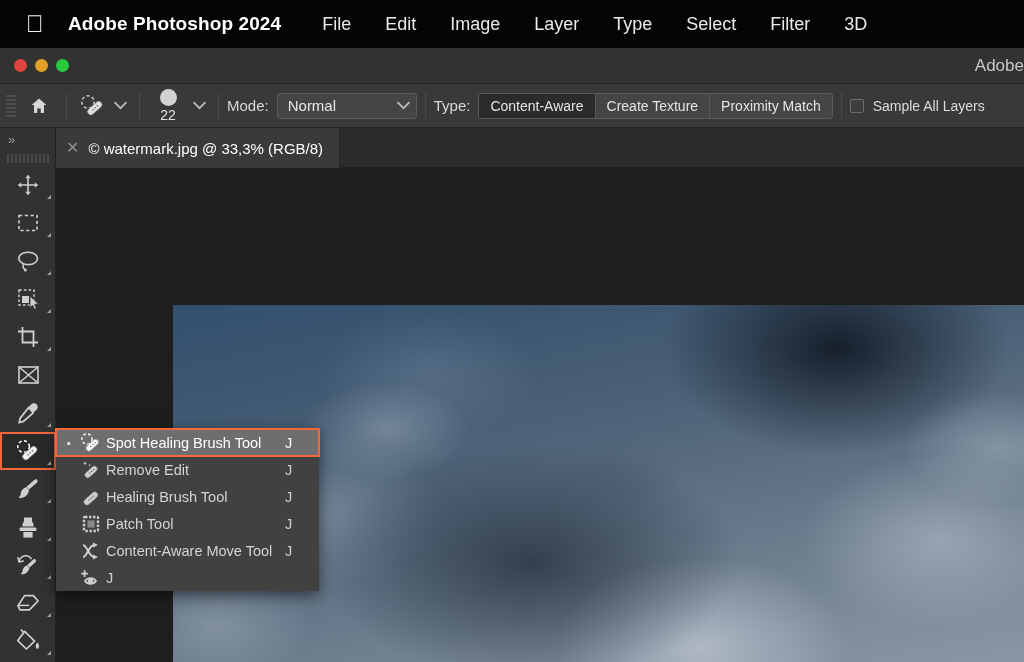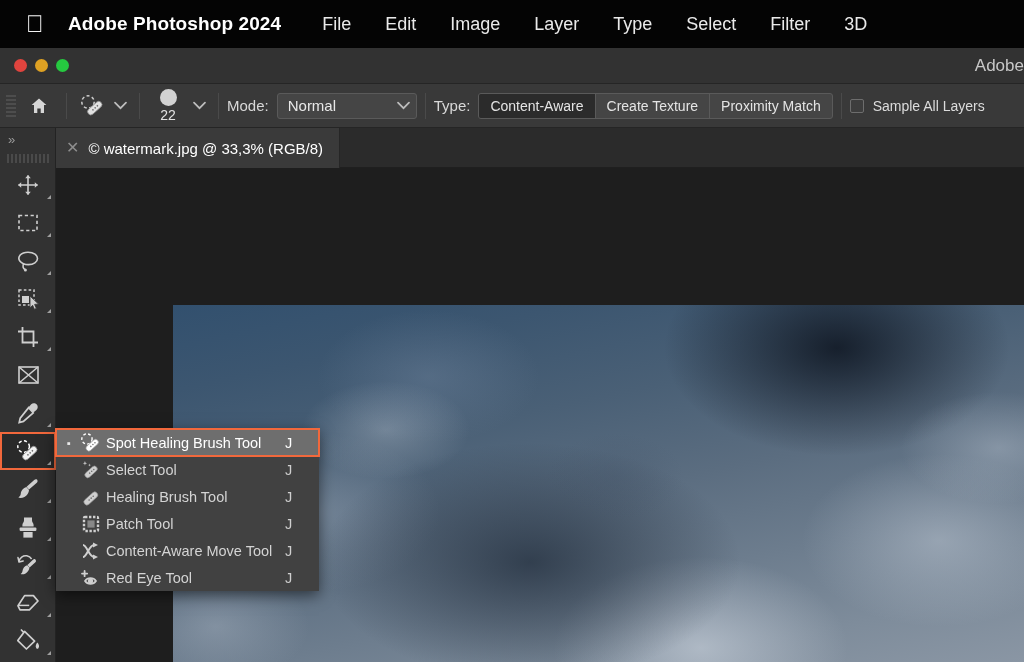--- a/index.html
+++ b/index.html
@@ -536,21 +536,21 @@
         <g transform="rotate(-42 13 14)">
           <rect x="5" y="11" width="16" height="6.2" rx="3.1" fill="#cfcfcf" stroke="#8a8a8a" stroke-width=".7"></rect>
           <circle cx="11" cy="14.1" r=".8" fill="#6a6a6a"></circle>
           <circle cx="14" cy="14.1" r=".8" fill="#6a6a6a"></circle>
           <circle cx="17" cy="14.1" r=".8" fill="#6a6a6a"></circle>
         </g>
         <path d="M6.4 2.2 L7 4 L8.8 4.6 L7 5.2 L6.4 7 L5.8 5.2 L4 4.6 L5.8 4 Z" fill="#cfcfcf"></path>
         <path d="M11.4 5 L11.8 6.2 L13 6.6 L11.8 7 L11.4 8.2 L11 7 L9.8 6.6 L11 6.2 Z" fill="#cfcfcf"></path>
       </svg>
     </div>
-    <div class="fly-label">Select Tool</div>
+    <div class="fly-label">Remove Edit</div>
     <div class="fly-key">J</div>
   </div>
 
   <div class="fly-item">
     <div class="fly-bullet"></div>
     <div class="fly-icon">
       <svg width="24" height="22" viewBox="0 0 26 24">
         <g transform="rotate(-42 13 13)">
           <rect x="3.5" y="10" width="18" height="6.6" rx="3.3" fill="#cfcfcf" stroke="#8a8a8a" stroke-width=".7"></rect>
           <circle cx="10" cy="13.3" r=".85" fill="#6a6a6a"></circle>
@@ -591,17 +591,16 @@
 
   <div class="fly-item">
     <div class="fly-bullet"></div>
     <div class="fly-icon">
       <svg width="23" height="20" viewBox="0 0 23 20">
         <path d="M4.6 3 V8.2 M2 5.6 H7.2" stroke="#cfcfcf" stroke-width="1.8" stroke-linecap="round"></path>
         <path d="M5 13 C7.6 9.2 13.4 9.2 16 13 C13.4 16.8 7.6 16.8 5 13 Z" fill="none" stroke="#cfcfcf" stroke-width="1.7"></path>
         <circle cx="10.5" cy="13" r="2.7" fill="#cfcfcf"></circle>
       </svg>
     </div>
-    <div class="fly-label">Red Eye Tool</div>
     <div class="fly-key">J</div>
   </div>
 
 </div>
 
 </body></html>

